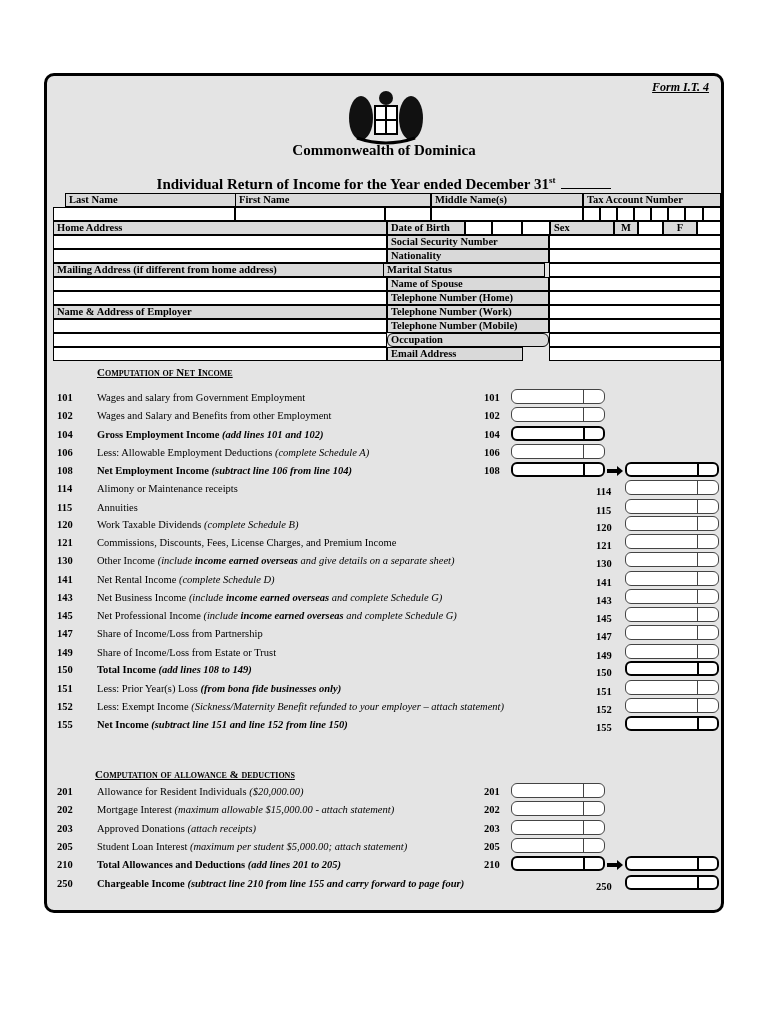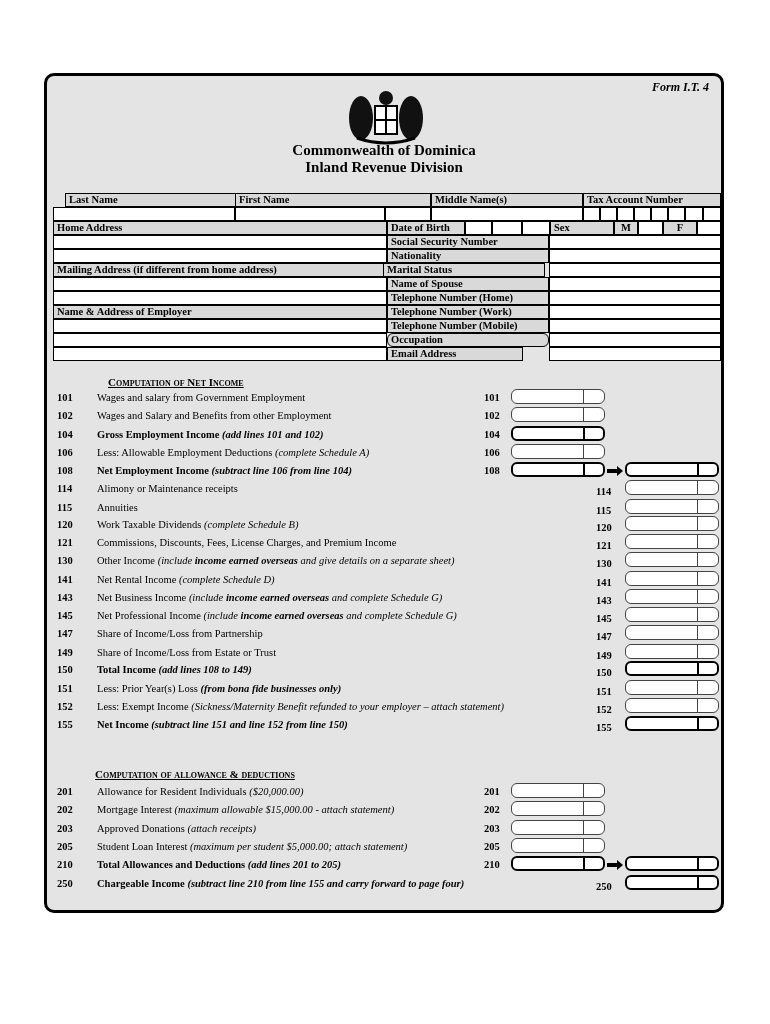--- a/index.html
+++ b/index.html
@@ -1,18 +1,18 @@
 <!DOCTYPE html>
 <html><head>
 <meta charset="utf-8">
 <style>
   html,body{margin:0;padding:0;background:#ffffff;}
   body{width:770px;height:1024px;position:relative;font-family:"Liberation Serif","DejaVu Serif",serif;color:#000;}
   .frame{position:absolute;left:44px;top:73px;width:680px;height:840px;border:3px solid #000;border-radius:10px;background:#e4e4e4;box-sizing:border-box;}
-  .form-id{position:absolute;right:12px;top:4px;font-size:12px;font-weight:bold;font-style:italic;}
+  .form-id{position:absolute;right:12px;top:4px;font-size:12px;font-weight:bold;font-style:italic;text-decoration:underline;}
   .crest{position:absolute;left:298px;top:12px;width:82px;height:58px;}
   .title{position:absolute;left:0;width:100%;text-align:center;font-weight:bold;}
   .t1{top:66px;font-size:15px;}
   .t2{top:83px;font-size:15px;}
   .t3{top:99px;font-size:15px;}
   .t3 sup{font-size:9px;}
   .blank-line{display:inline-block;width:50px;border-bottom:1px solid #000;margin-left:6px;height:12px;vertical-align:baseline;}
   
   .grid{position:absolute;left:6px;top:117px;width:668px;font-size:10.5px;font-weight:bold;}
   .cell{position:absolute;box-sizing:border-box;border:1px solid #000;padding-left:3px;line-height:12px;height:14px;}
@@ -42,21 +42,21 @@
     <ellipse cx="16" cy="30" rx="12" ry="22" fill="#111"></ellipse>
     <ellipse cx="66" cy="30" rx="12" ry="22" fill="#111"></ellipse>
     <rect x="30" y="18" width="22" height="28" fill="#fff" stroke="#000" stroke-width="2"></rect>
     <line x1="41" y1="18" x2="41" y2="46" stroke="#000" stroke-width="2"></line>
     <line x1="30" y1="32" x2="52" y2="32" stroke="#000" stroke-width="2"></line>
     <circle cx="41" cy="10" r="7" fill="#111"></circle>
     <path d="M12 50 Q41 60 70 50" stroke="#000" stroke-width="3" fill="none"></path>
   </svg>
 
   <div class="title t1">Commonwealth of Dominica</div>
-  <div class="title t2">Inland Revenue Division</div>
+  <div class="title t3"><span>Individual Return of Income for the Year ended December 31</span><sup>st</sup><span class="blank-line"></span></div>
 
   <div class="grid">
 
     <div class="cell lbl" style="left:12px;top:0;width:182px;">Last Name</div>
     <div class="cell lbl" style="left:182px;top:0;width:196px;">First Name</div>
     <div class="cell lbl" style="left:378px;top:0;width:152px;">Middle Name(s)</div>
     <div class="cell lbl" style="left:530px;top:0;width:138px;">Tax Account Number</div>
 
     <div class="cell in" style="left:0;top:14px;width:182px;"></div>
     <div class="cell in" style="left:182px;top:14px;width:150px;"></div>
@@ -105,21 +105,21 @@
     <div class="cell lbl" style="left:334px;top:112px;width:162px;">Telephone Number (Work)</div>
     <div class="cell in" style="left:496px;top:112px;width:172px;"></div>
     <div class="cell lbl" style="left:334px;top:126px;width:162px;">Telephone Number (Mobile)</div>
     <div class="cell in" style="left:496px;top:126px;width:172px;"></div>
     <div class="cell lbl" style="left:334px;top:140px;width:162px;border-radius:6px;">Occupation</div>
     <div class="cell in" style="left:496px;top:140px;width:172px;"></div>
     <div class="cell lbl" style="left:334px;top:154px;width:136px;">Email Address</div>
     <div class="cell in" style="left:496px;top:154px;width:172px;"></div>
   </div>
 
-  <div class="sec-title" style="left:50px;top:300px;margin-left:11px;">Computation of Net Income</div>
+  <div class="sec-title" style="left:50px;top:290px;">Computation of Net Income</div>
 
   <div id="net-rows"></div>
 
   <div class="sec-title" style="left:48px;top:692px;">Computation of allowance &amp; deductions</div>
   <div id="allow-rows"></div>
 <div class="row" style="top: 316px;">
       <span class="num">101</span>
       <span class="desc"><span>Wages and salary from Government Employment</span></span>
     </div>
     <span class="lnum" style="left: 437px; top: 316px;">101</span>

